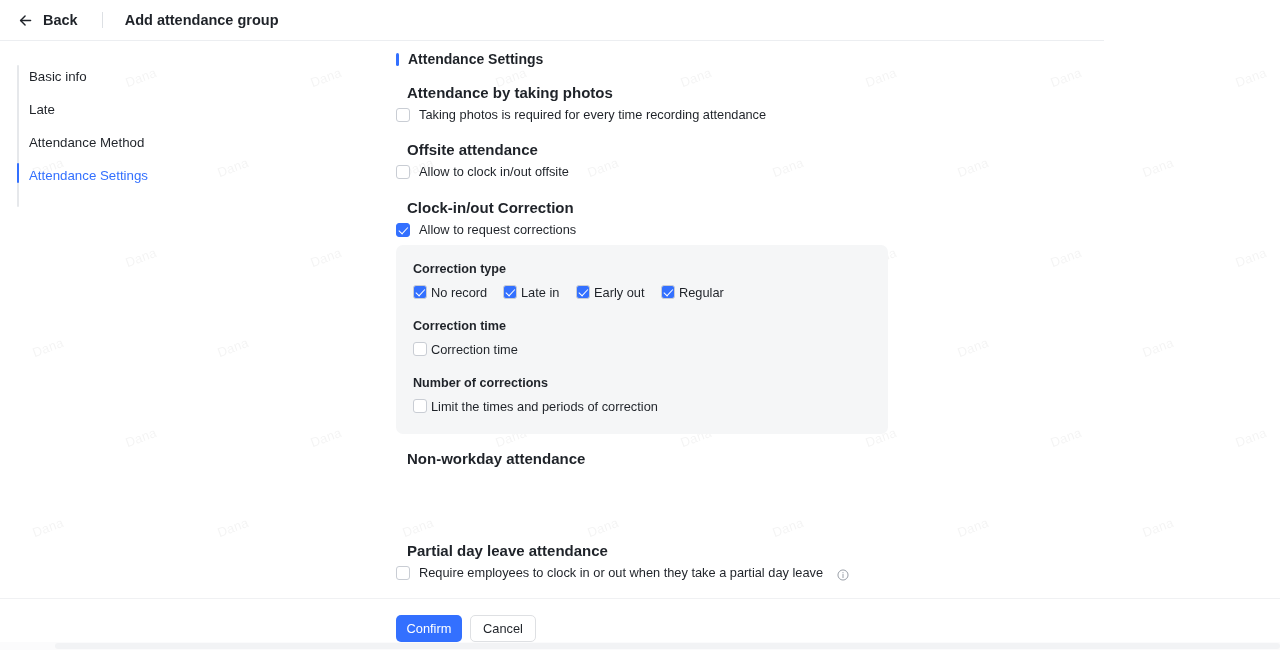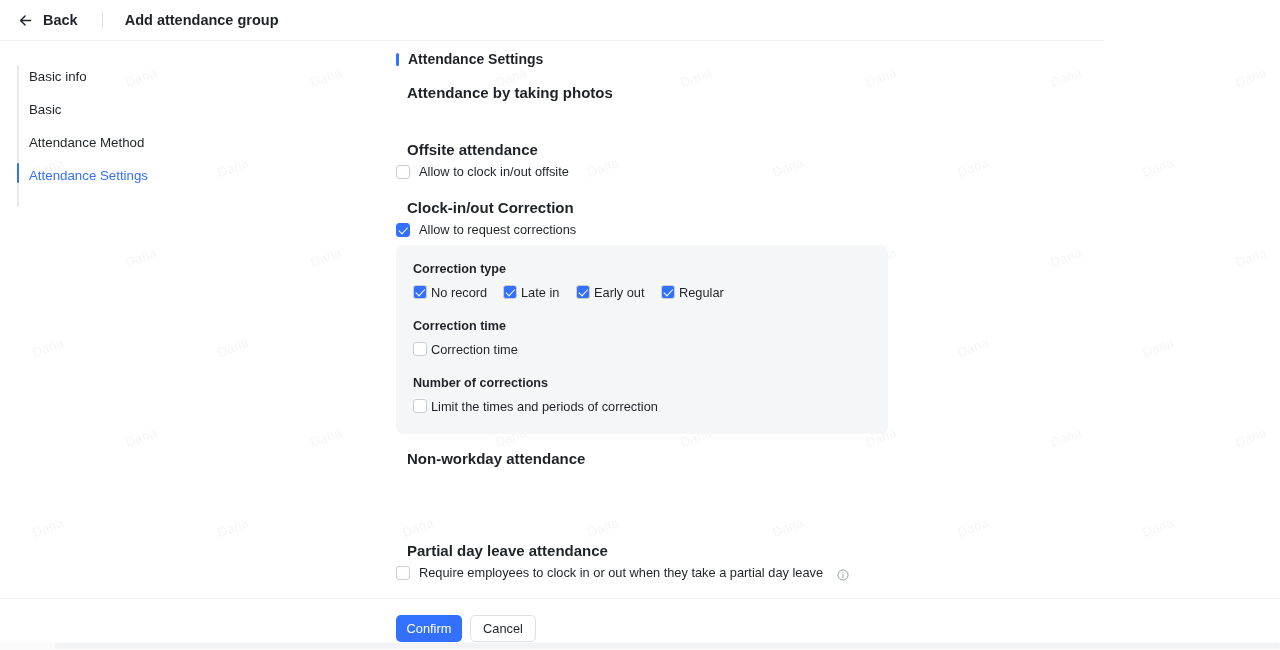--- a/index.html
+++ b/index.html
@@ -349,33 +349,37 @@
     <span id="back-label">Back</span>
   </button>
   <span class="hdr-divider"></span>
   <span id="page-title">Add attendance group</span>
 </div>
 
 <div id="sidebar">
   <div id="side-rail"></div>
   <div id="side-rail-active" style="top: 122px;"></div>
 <div class="side-item" style="top: 26px;">Basic info</div>
-    <div class="side-item" style="top: 59px;">Basic</div>
+    <div class="side-item" style="top: 59px;">Late</div>
     <div class="side-item" style="top: 92px;">Attendance Method</div>
     <div class="side-item active" style="top: 125px;">Attendance Settings</div>
   </div>
 
 <div id="content">
 
   <div id="section-heading">
     <span id="section-bar"></span>
     <span id="section-title">Attendance Settings</span>
   </div>
 
   <div class="grp-label" style="top:43px">Attendance by taking photos</div>
+  <div class="cb-row" style="top:66px;left:0">
+    <span class="cbox"></span>
+    <span class="cb-text">Taking photos is required for every time recording attendance</span>
+  </div>
 
   <div class="grp-label" style="top:100px">Offsite attendance</div>
   <div class="cb-row" style="top:123px;left:0">
     <span class="cbox"></span>
     <span class="cb-text">Allow to clock in/out offsite</span>
   </div>
 
   <div class="grp-label" style="top:158px">Clock-in/out Correction</div>
   <div class="cb-row" style="top:181px;left:0">
     <span class="cbox checked"></span>

